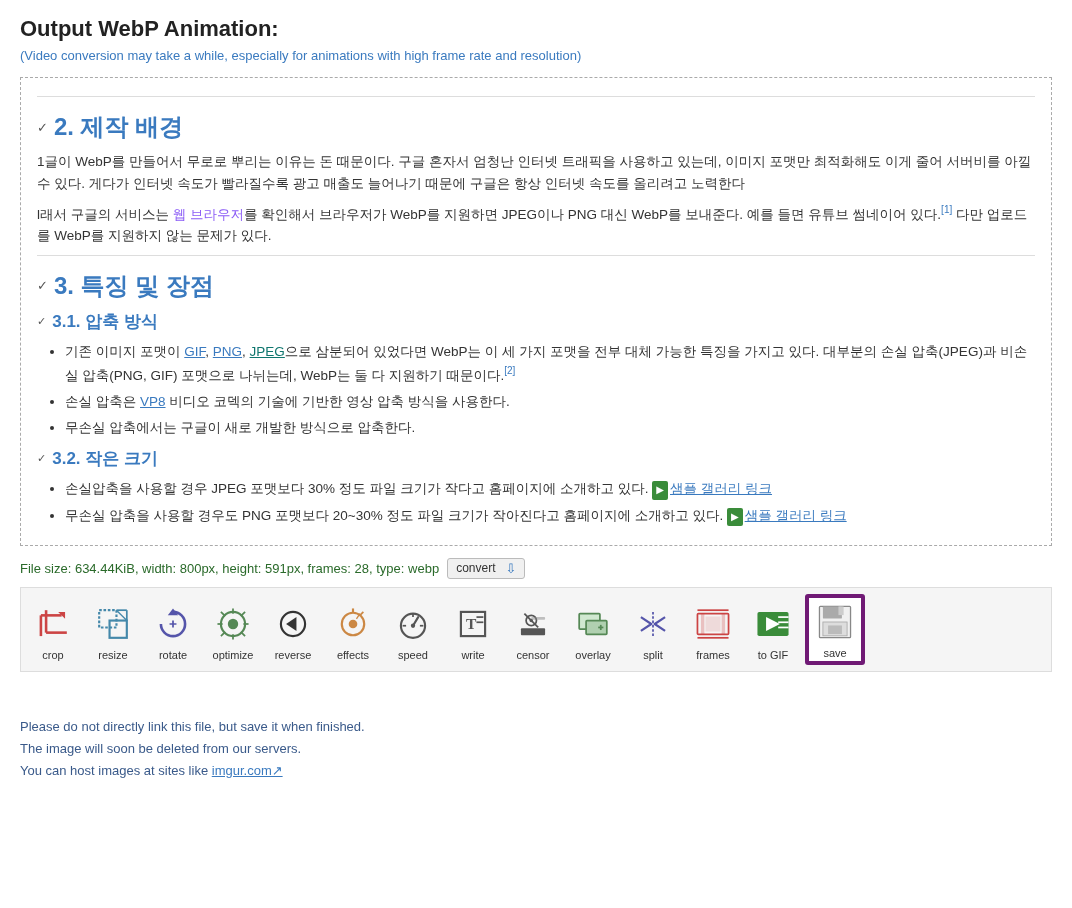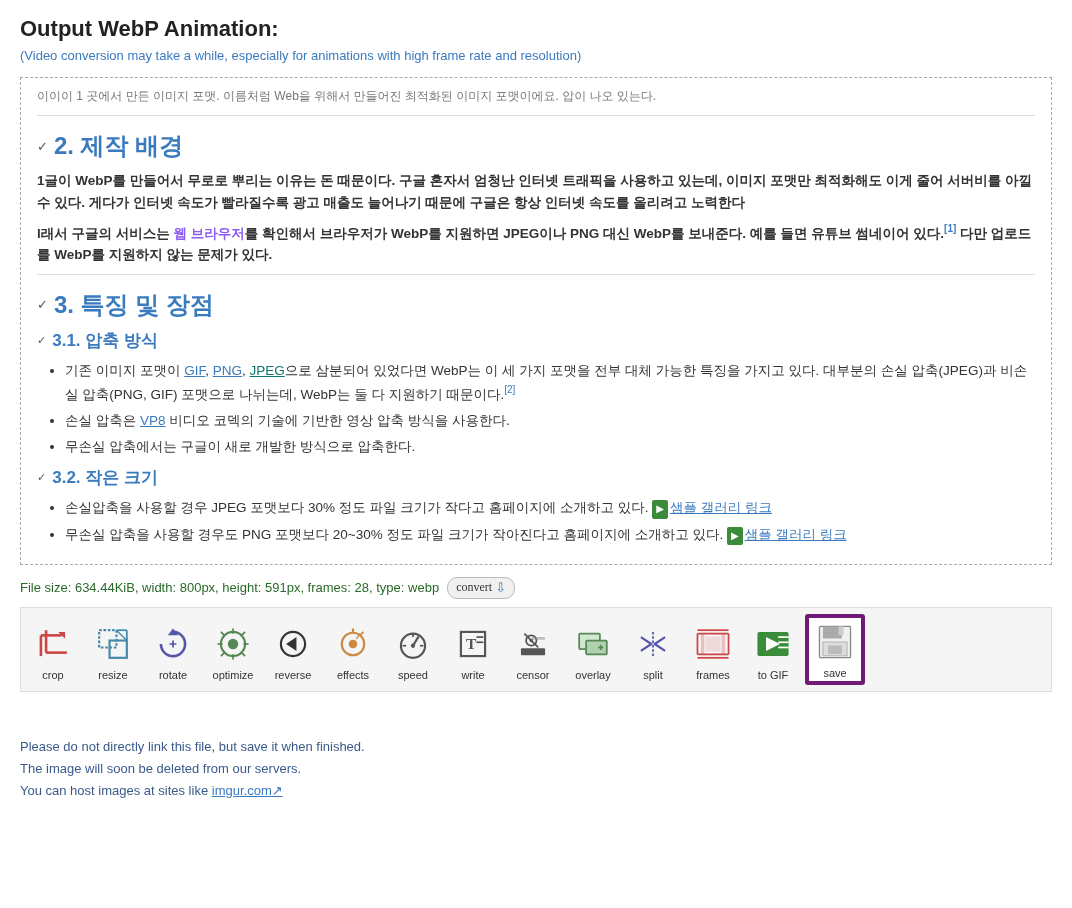--- a/index.html
+++ b/index.html
@@ -61,21 +61,20 @@
     .section-divider {
       border: none;
       border-top: 1px solid #ddd;
       margin: 8px 0;
     }
     .body-text {
       font-size: 13.5px;
       line-height: 1.6;
       color: #333;
       margin-bottom: 8px;
-      font-weight: bold;
     }
     .body-text a, .link {
       color: #8b5cf6;
       text-decoration: none;
     }
     sup { font-size: 10px; color: #3a7abf; }
     ul {
       list-style: disc;
       padding-left: 28px;
       margin-bottom: 8px;
@@ -99,29 +98,28 @@
       font-size: 13px;
       color: #2a6a2a;
       margin: 10px 0 8px 0;
       display: flex;
       align-items: center;
       gap: 8px;
     }
     .convert-btn {
       display: inline-flex;
       align-items: center;
-      gap: 3px;
+      gap: 10px;
       background: #f0f0f0;
       border: 1px solid #bbb;
-      border-radius: 10px;
+      border-radius: 3px;
       padding: 2px 8px;
       font-size: 12px;
       cursor: pointer;
       color: #333;
-      font-family: Liberation Serif, serif;
     }
     .convert-btn .dl-arrow {
       color: #3a7abf;
       font-size: 13px;
     }
     
     .toolbar {
       display: flex;
       align-items: flex-end;
       gap: 4px;
@@ -175,21 +173,20 @@
     }
   </style>
 </head>
 <body>
 
 <div class="page-title">Output WebP Animation:</div>
 <div class="subtitle">(Video conversion may take a while, especially for animations with high frame rate and resolution)</div>
 
 <div class="content-box">
 
-  <div class="faded-top">이이이 1 곳에서 만든 이미지 포맷. 이름처럼 Web을 위해서 만들어진 최적화된 이미지 포맷이에요. 압이 나오 있는다.</div>
   <hr class="section-divider">
 
   <div class="section-header">
     <span class="chevron">✓</span>
     <h2><span>2.</span> <span>제작 배경</span></h2>
   </div>
   <p class="body-text">1글이 WebP를 만들어서 무로로 뿌리는 이유는 돈 때문이다. 구글 혼자서 엄청난 인터넷 트래픽을 사용하고 있는데, 이미지 포맷만 최적화해도 이게 줄어 서버비를 아낄 수 있다. 게다가 인터넷 속도가 빨라질수록 광고 매출도 늘어나기 때문에 구글은 항상 인터넷 속도를 올리려고 노력한다</p>
   <p class="body-text">
     <span>l래서 구글의 서비스는 </span><a href="#">웹 브라우저</a><span>를 확인해서 브라우저가 WebP를 지원하면 JPEG이나 PNG 대신 WebP를 보내준다. 예를 들면 유튜브 썸네이어 있다.</span><sup>[1]</sup><span> 다만 업로드를 WebP를 지원하지 않는 문제가 있다.</span>
   </p>

